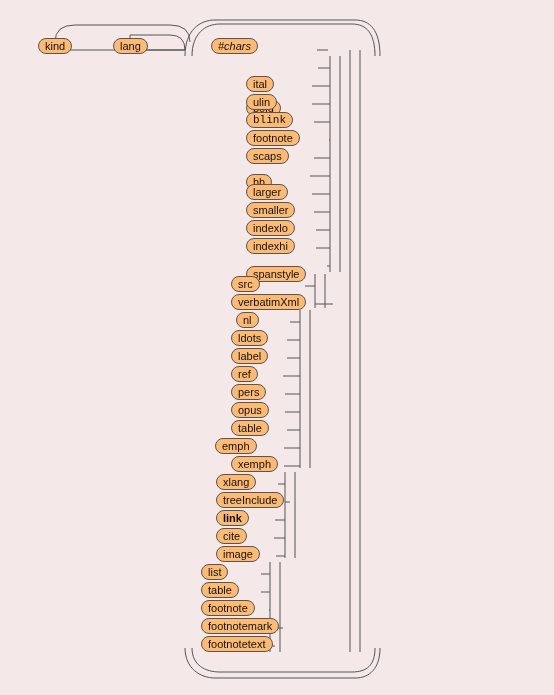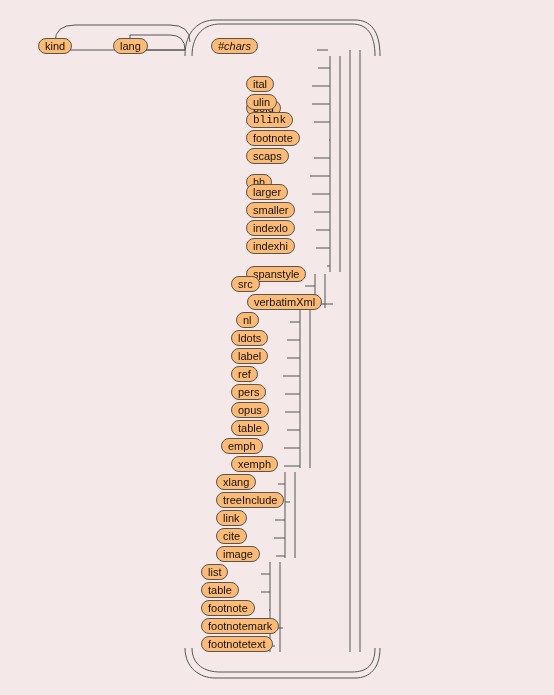--- a/index.html
+++ b/index.html
@@ -141,36 +141,36 @@
   <div class="node" style="left:246px; top:130px;">footnote</div>
   <div class="node" style="left:246px; top:148px;">scaps</div>
   <div class="node" style="left:246px; top:174px;">hh</div>
   <div class="node" style="left:246px; top:184px;">larger</div>
   <div class="node" style="left:246px; top:202px;">smaller</div>
   <div class="node" style="left:246px; top:220px;">indexlo</div>
   <div class="node" style="left:246px; top:238px;">indexhi</div>
   <div class="node" style="left:246px; top:256px;margin-top:10px;">spanstyle</div>
 
   <div class="node" style="left:231px; top:276px;">src</div>
-  <div class="node" style="left:231px; top:294px;margin-left:16px;">verbatimXml</div>
+  <div class="node" style="left:231px; top:294px;">verbatimXml</div>
 
   <div class="node" style="left:216px; top:312px;margin-left:20px;">nl</div>
 
   <div class="node" style="left:231px; top:330px;">ldots</div>
   <div class="node" style="left:231px; top:348px;">label</div>
   <div class="node" style="left:231px; top:366px;">ref</div>
   <div class="node" style="left:231px; top:384px;">pers</div>
   <div class="node" style="left:231px; top:402px;text-align:right;">opus</div>
   <div class="node" style="left:231px; top:420px;">table</div>
-  <div class="node" style="left:221px; top:438px;">emph</div>
+  <div class="node" style="left:215px; top:438px;">emph</div>
   <div class="node" style="left:231px; top:456px;">xemph</div>
 
   <div class="node" style="left:216px; top:474px;">xlang</div>
   <div class="node" style="left:216px; top:492px;">treeInclude</div>
-  <div class="node" style="left:216px; top:510px;">link</div>
+  <div class="node" style="left:216px; top:510px;font-weight:bold;">link</div>
   <div class="node" style="left:216px; top:528px;">cite</div>
   <div class="node" style="left:216px; top:546px;">image</div>
 
   <div class="node" style="left:201px; top:564px;">list</div>
   <div class="node" style="left:201px; top:582px;">table</div>
   <div class="node" style="left:201px; top:600px;">footnote</div>
   <div class="node" style="left:201px; top:618px;">footnotemark</div>
   <div class="node" style="left:201px; top:636px;">footnotetext</div>
 </div>
 

